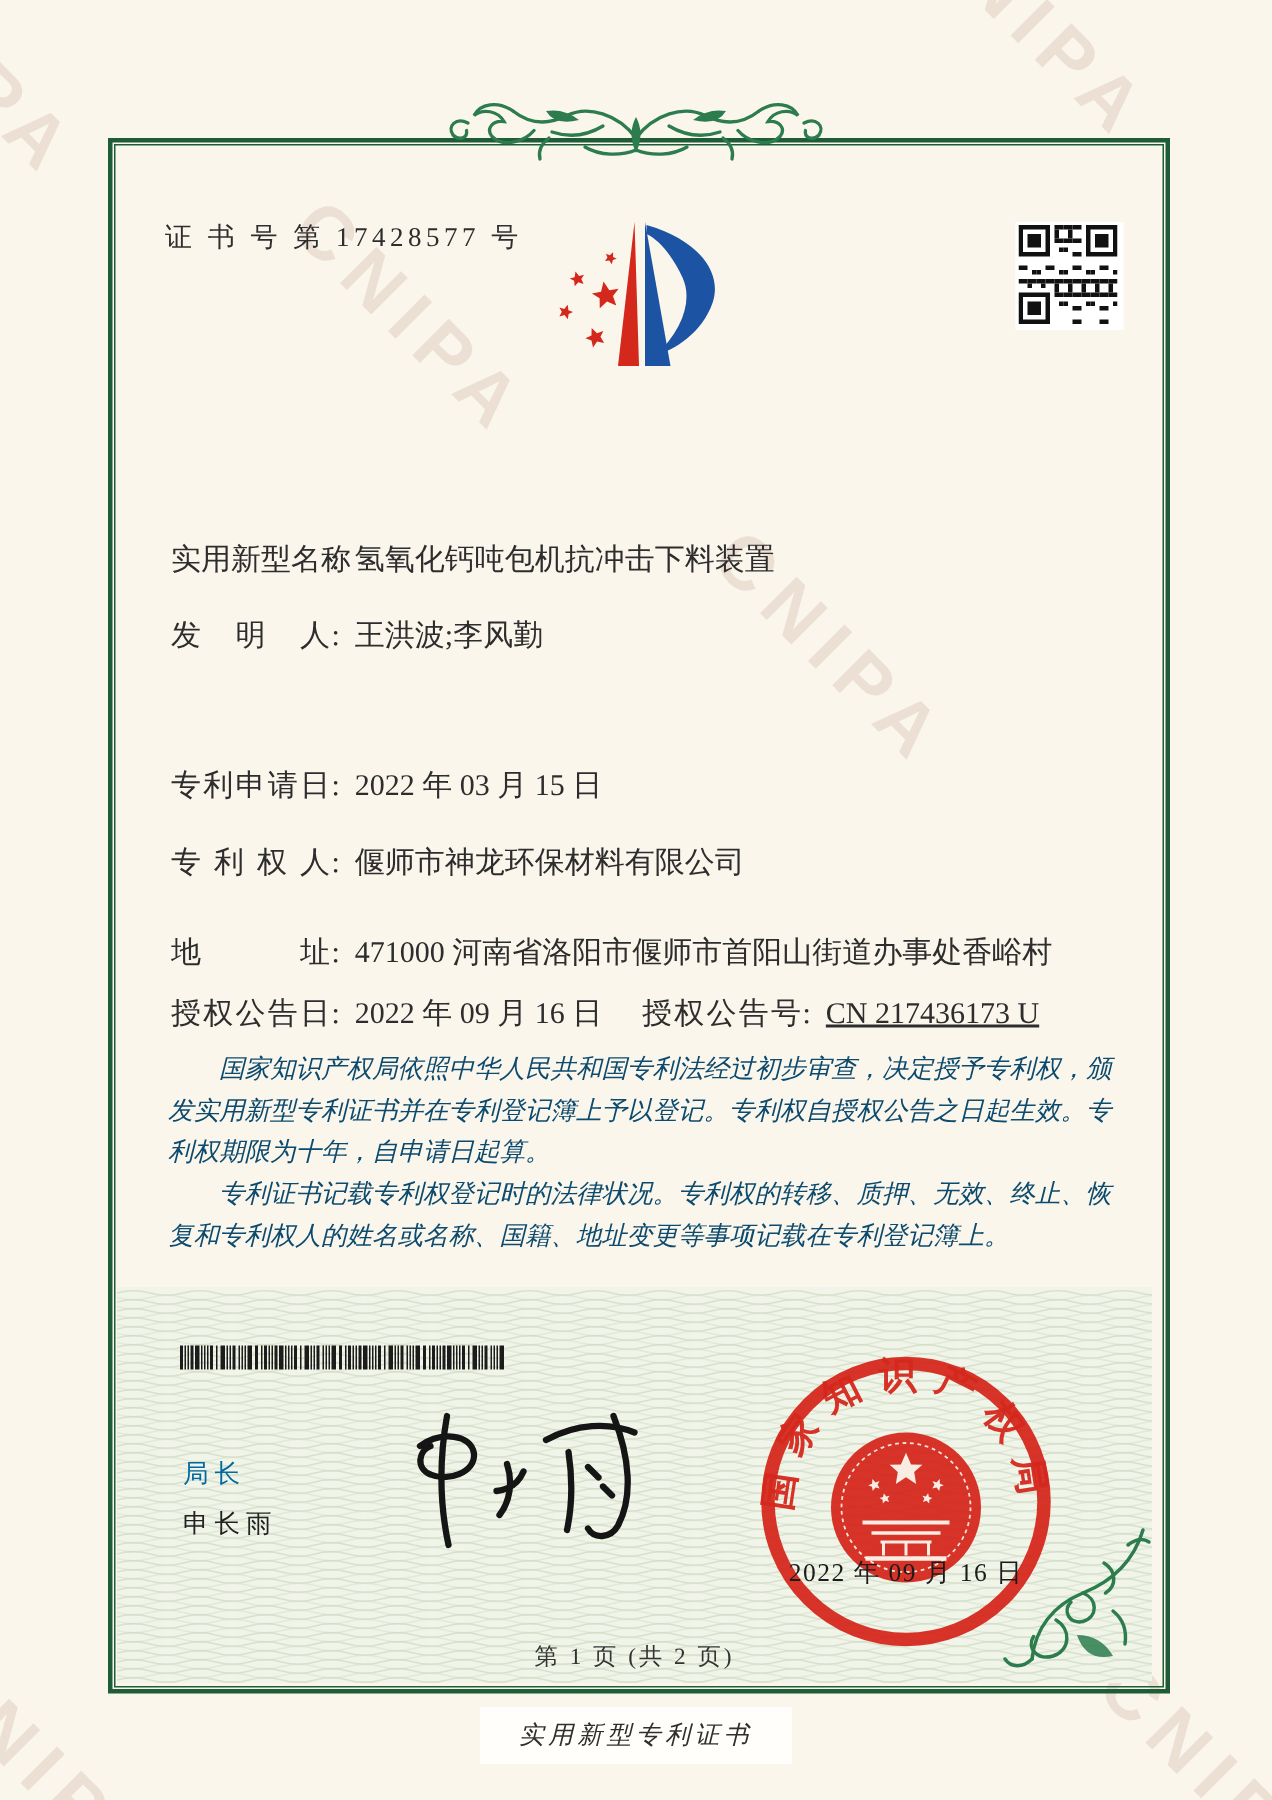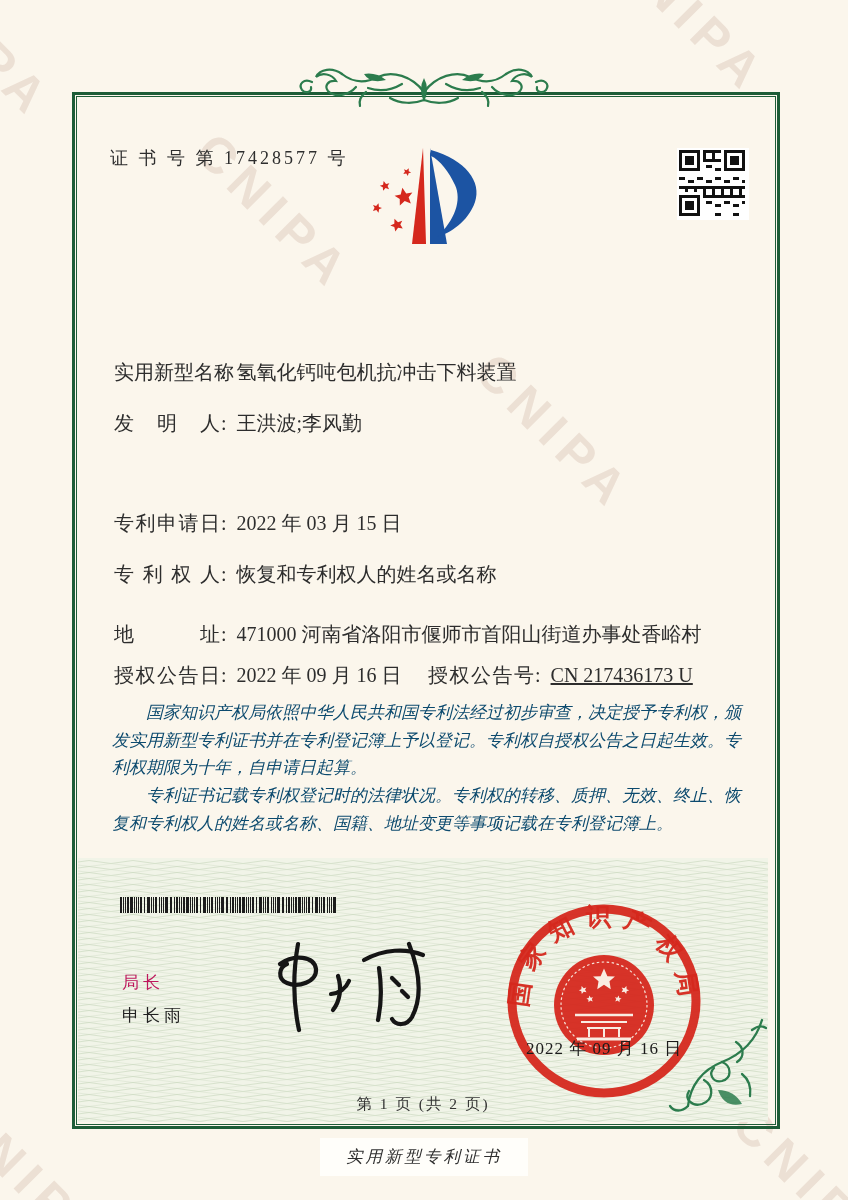--- a/index.html
+++ b/index.html
@@ -37,21 +37,21 @@
   .frow.second{left:428px;text-decoration:underline;}
   
   .body-text{
     position:absolute;left:112px;top:699px;width:630px;
     font-size:17px;line-height:1.63;font-style:italic;color:#0c4a6e;
   }
   .body-text p{margin:0;text-indent:2em;}
   
   .barcode{position:absolute;left:120px;top:897px;width:224px;height:16px;font-size:0;}
   .barcode span{display:inline-block;height:16px;background:#1c1c1c;vertical-align:top;}
-  .officer-title{position:absolute;left:122px;top:971px;font-size:17px;letter-spacing:4px;color:#be185d;}
+  .officer-title{position:absolute;left:122px;top:971px;font-size:17px;letter-spacing:4px;color:#0369a1;}
   .officer-name{position:absolute;left:122px;top:1004px;font-size:17px;letter-spacing:4px;color:#222;}
   .signature{position:absolute;left:246px;top:938px;width:205px;height:100px;}
   .seal{position:absolute;left:505px;top:902px;width:198px;height:198px;}
   .seal-date{
     position:absolute;left:503px;top:1037px;width:202px;text-align:center;
     font-size:17px;letter-spacing:1px;color:#1b1b1b;
   }
   .pagination{
     position:absolute;left:72px;width:702px;top:1094px;text-align:center;
     font-size:15.5px;letter-spacing:2px;color:#333;
@@ -318,21 +318,21 @@
   <div class="frow r0">
     <span class="flabel">实用新型名称</span><span class="fcolon">:</span><span>氢氧化钙吨包机抗冲击下料装置</span>
   </div>
   <div class="frow r1">
     <span class="flabel">发明人</span><span class="fcolon">:</span><span>王洪波;李风勤</span>
   </div>
   <div class="frow r3">
     <span class="flabel">专利申请日</span><span class="fcolon">:</span><span>2022 年 03 月 15 日</span>
   </div>
   <div class="frow r4">
-    <span class="flabel">专利权人</span><span class="fcolon">:</span><span>恢复和专利权人的姓名或名称</span>
+    <span class="flabel">专利权人</span><span class="fcolon">:</span><span>偃师市神龙环保材料有限公司</span>
   </div>
   <div class="frow r5">
     <span class="flabel">地址</span><span class="fcolon">:</span><span>471000 河南省洛阳市偃师市首阳山街道办事处香峪村</span>
   </div>
   <div class="frow r6">
     <span class="flabel">授权公告日</span><span class="fcolon">:</span><span>2022 年 09 月 16 日</span>
   </div>
   <div class="frow r6 second">
     <span class="flabel">授权公告号</span><span class="fcolon">:</span><span>CN 217436173 U</span>
   </div>

